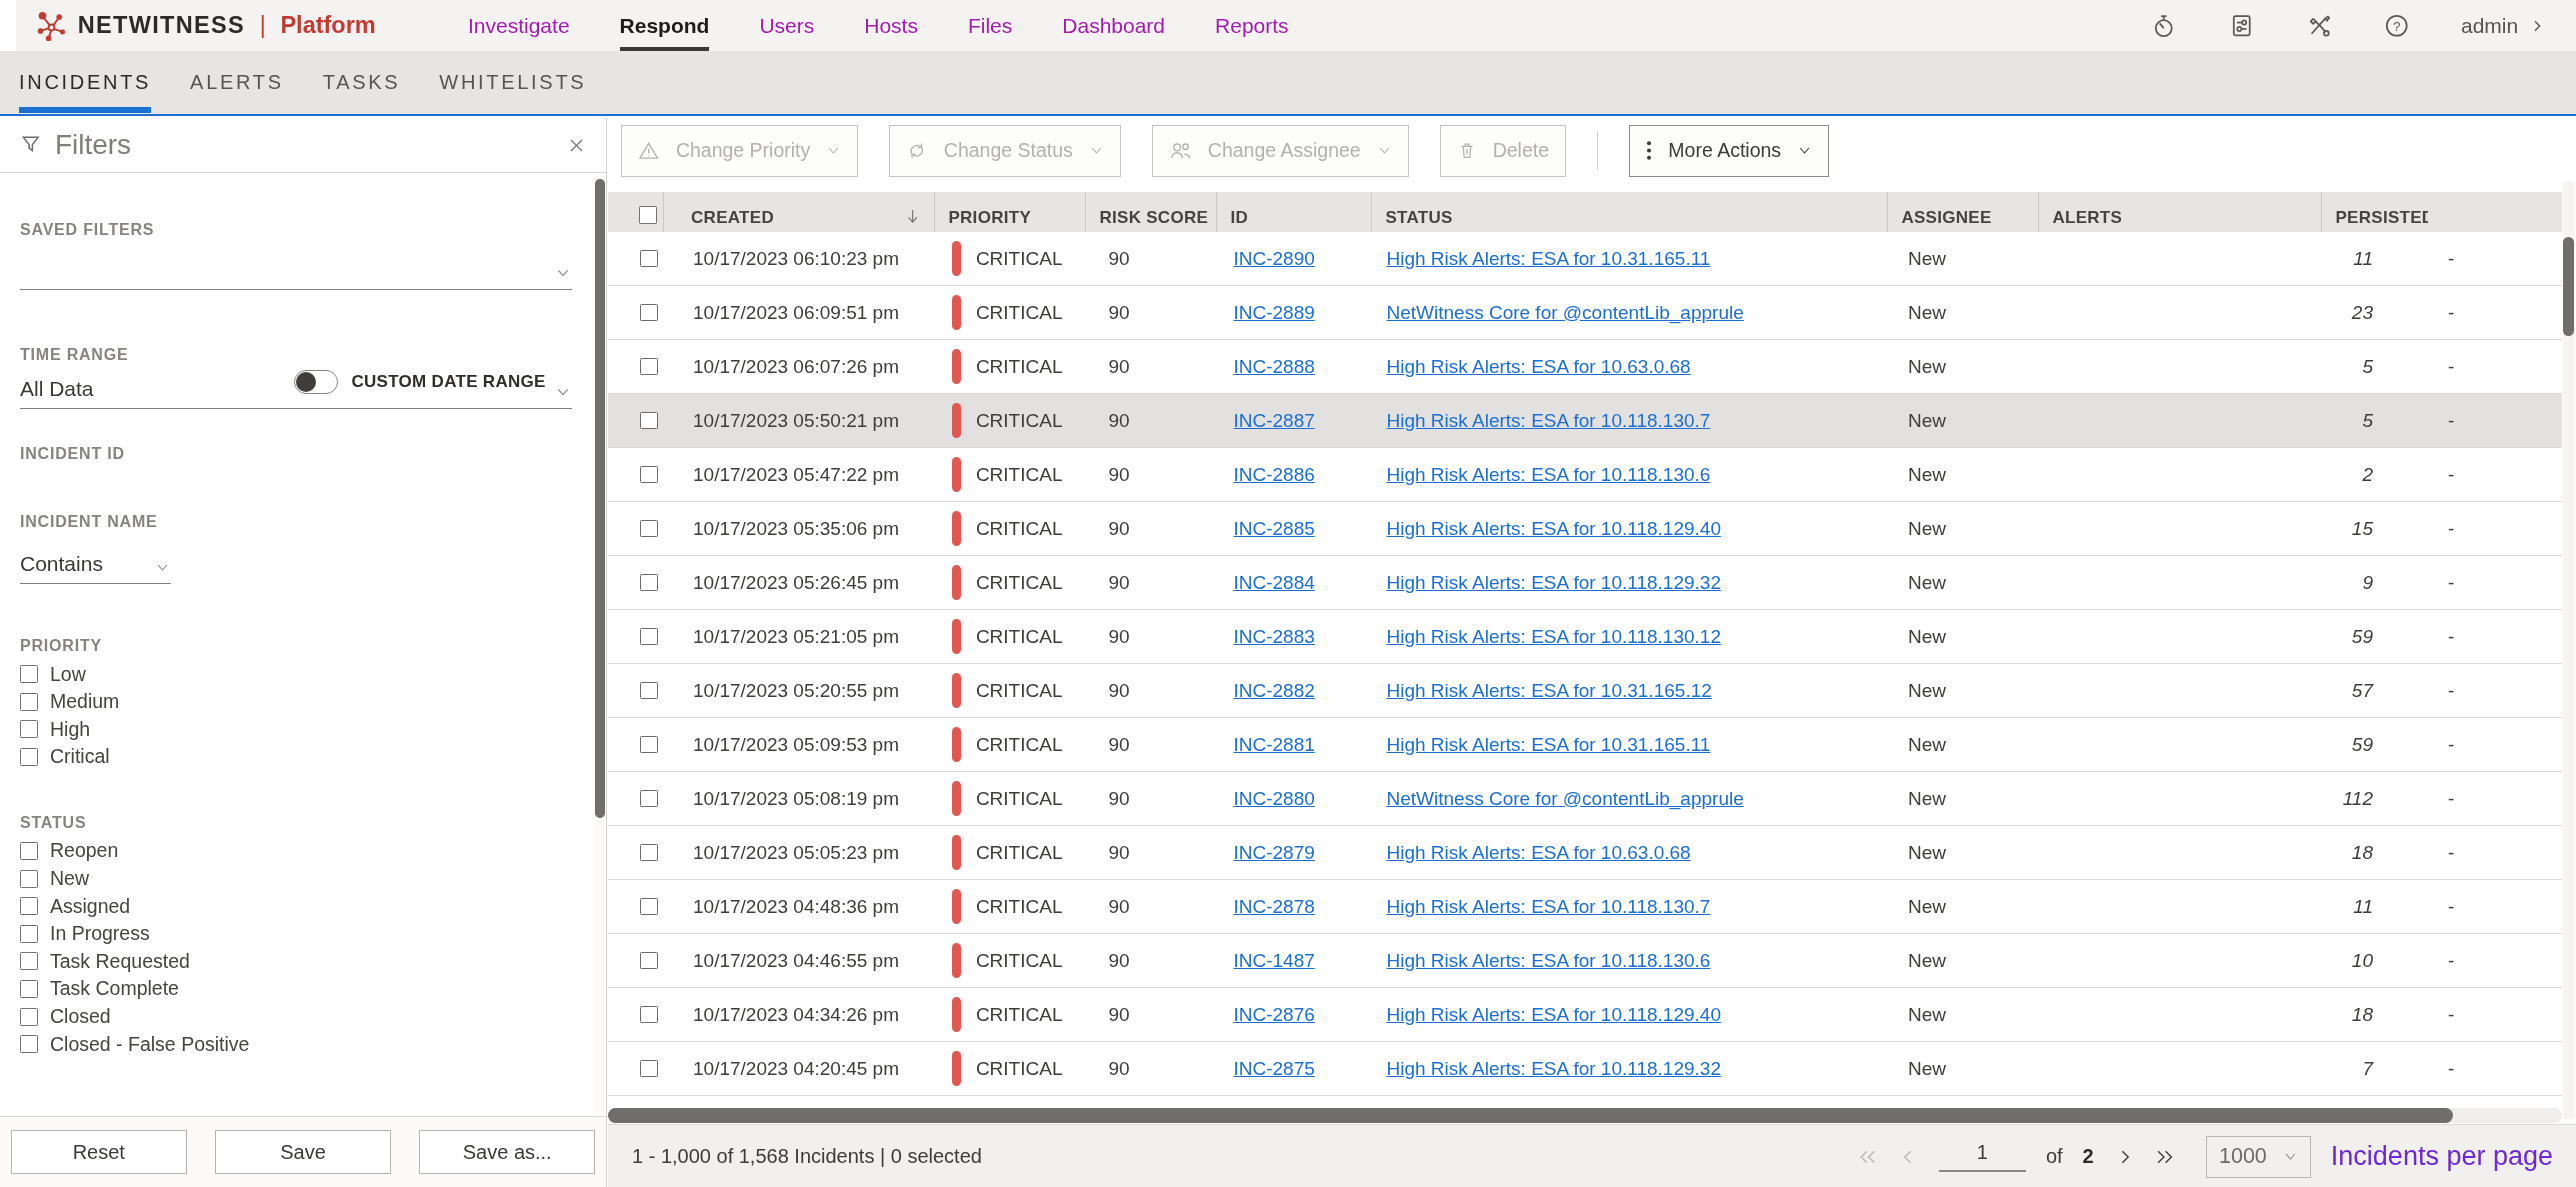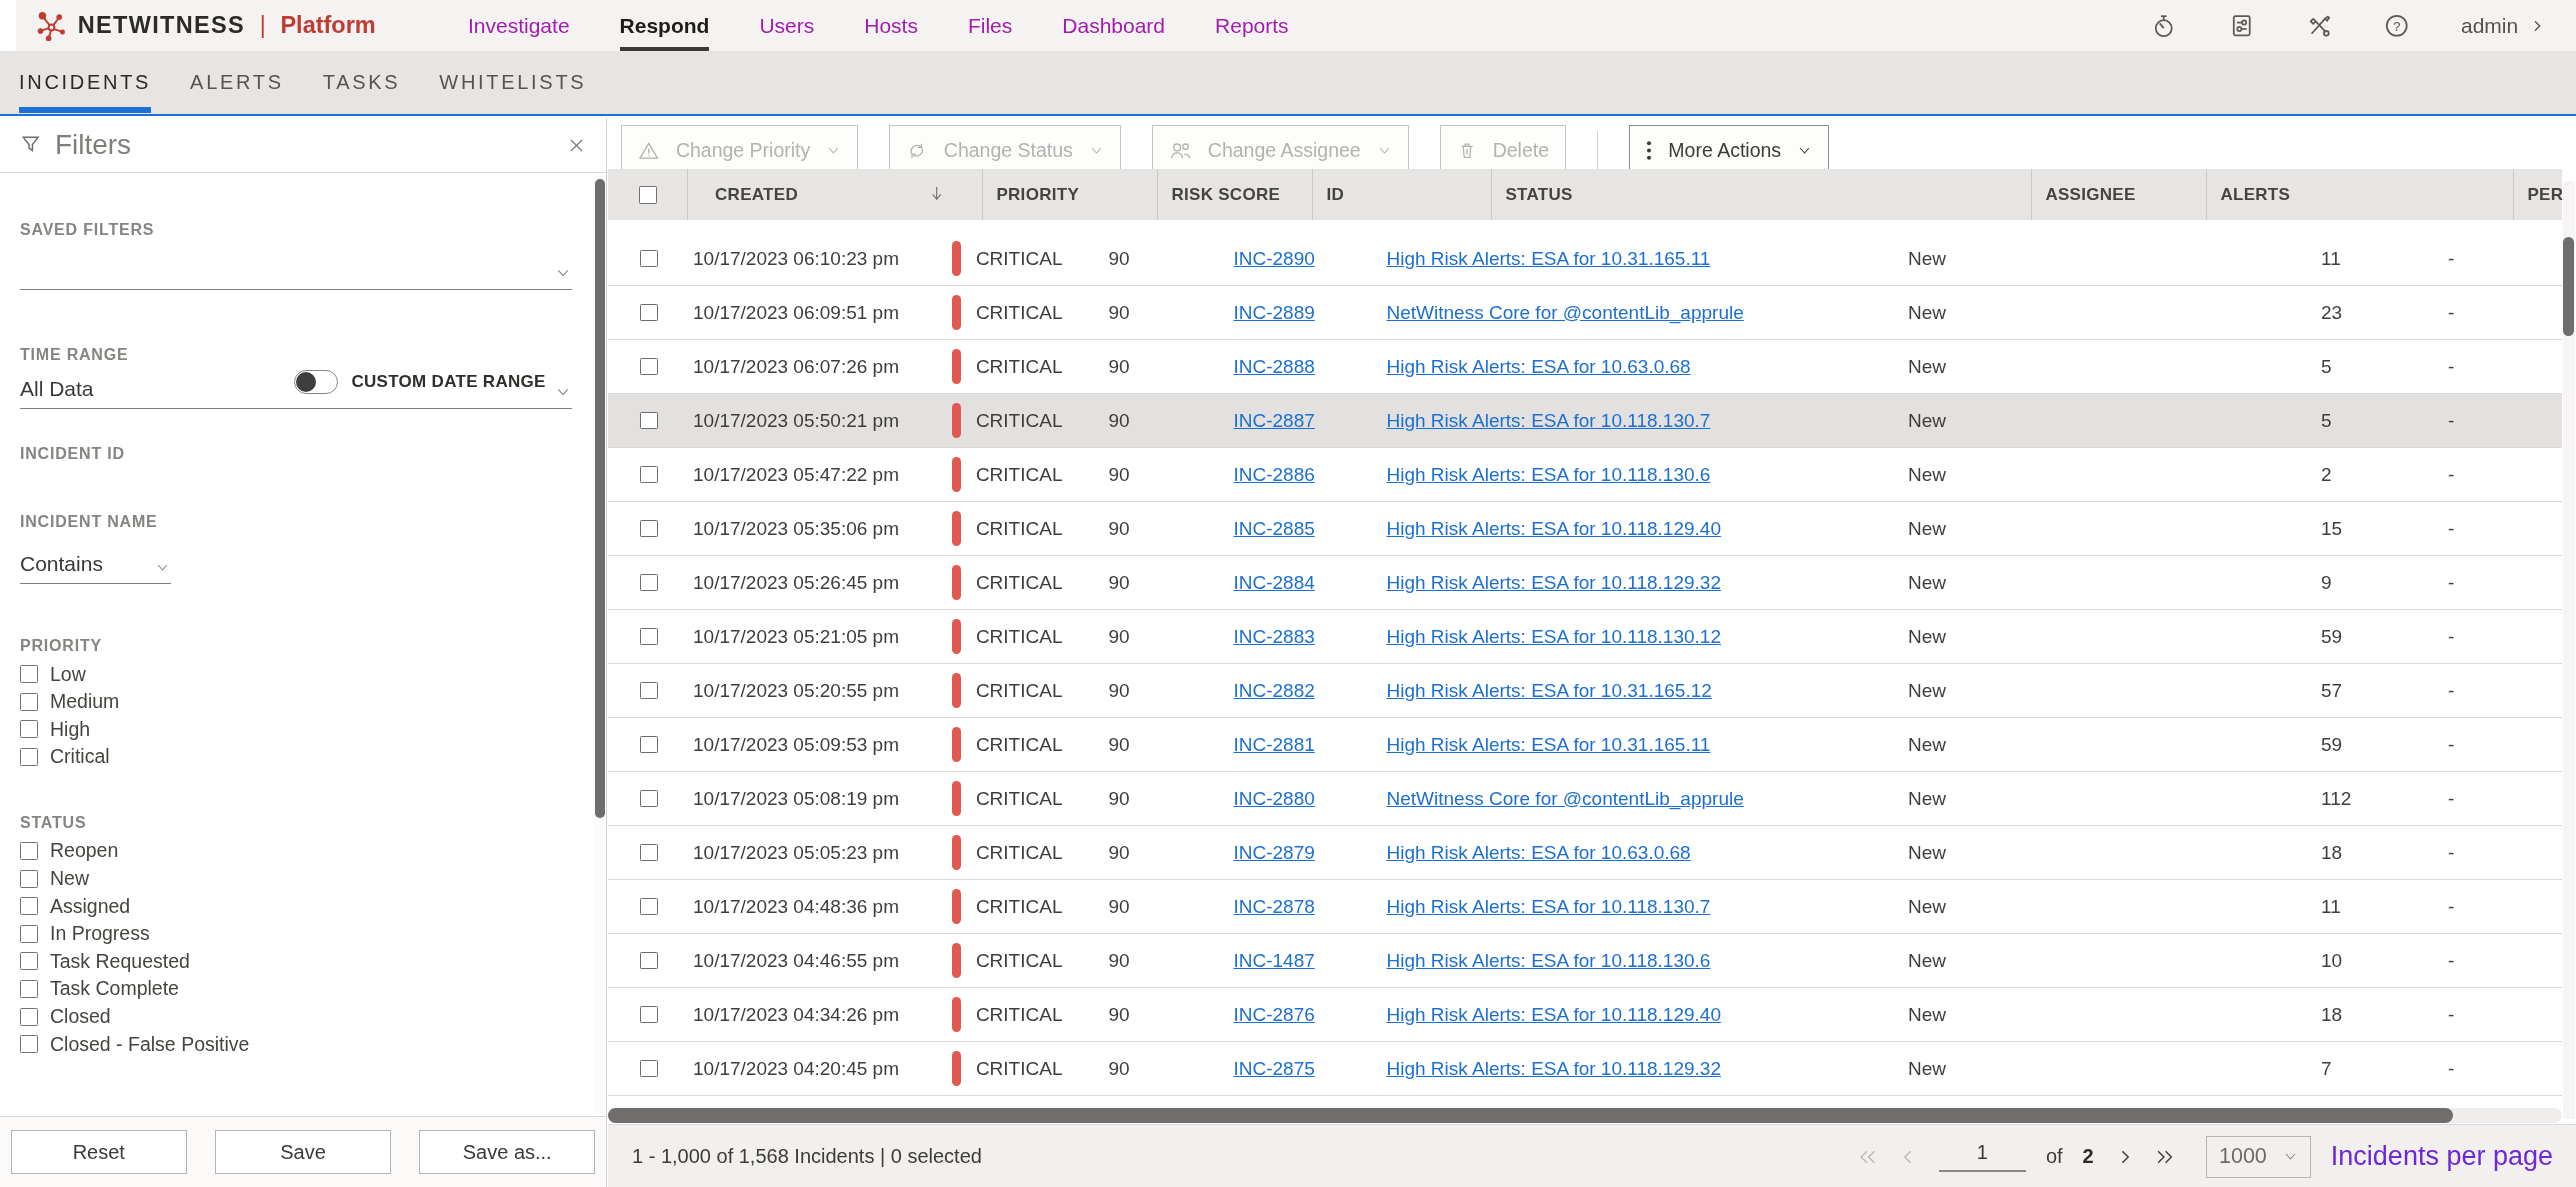--- a/index.html
+++ b/index.html
@@ -70,42 +70,42 @@
 
   
   .content { position: absolute; left: 608px; top: 118px; right: 0; bottom: 0; background: #ffffff; }
 
   .toolbar { position: absolute; top: 6.7px; left: 13.4px; display: flex; align-items: center; gap: 31px; }
   .tb-btn { height: 52px; border: 1.3px solid #c6c4c2; background: #fdfdfc; color: #b4b2b0; font-size: 19.5px; display: flex; align-items: center; gap: 16px; padding: 0 16px; cursor: pointer; white-space: nowrap; }
   .tb-btn.enabled { color: #3c3b39; border-color: #8e8c89; }
   .tb-sep { width: 1.3px; height: 39px; background: #d2d0ce; }
 
   .grid { display: grid; grid-template-columns: 55px 271px 151px 131px 155px 516px 151px 283px 107px 1fr; }
-  .grid-header { position: absolute; top: 51px; left: 0; width: 1954px; height: 51px; background: #e6e5e3; gap: 24px; }
+  .grid-header { position: absolute; top: 74px; left: 0; width: 1954px; height: 45px; background: #e6e5e3; }
   .gh-cell { position: relative; line-height: 51px; font-size: 17px; font-weight: 700; color: #454440; letter-spacing: 0.3px; padding-left: 13.4px; white-space: nowrap; overflow: hidden; cursor: pointer; }
   .gh-cell + .gh-cell { border-left: 1.3px solid #cbc9c7; }
   .gh-cell.col-created { padding-left: 27px; }
   .gh-check { padding-left: 31px; display: flex; align-items: center; }
   .sort-icon { position: absolute; right: 15px; top: 16px; color: #6b6a67; }
 
   .tbody { position: absolute; top: 114px; left: 0; width: 1954px; }
   .row { height: 54px; border-bottom: 1.3px solid #dad8d6; align-items: center; font-size: 19px; color: #3e3d3a; cursor: pointer; background: #fff; }
   .row.highlighted { background: #e2e1df; }
   .cell { white-space: nowrap; overflow: hidden; }
   .c-check { padding-left: 32px; display: flex; align-items: center; }
   .row .checkbox { width: 17.5px; height: 17.5px; border-color: #6e6c69; }
   .c-created { padding-left: 30px; }
   .c-priority { padding-left: 17.5px; display: flex; align-items: center; gap: 15px; }
   .pri-pill { width: 9.4px; height: 35px; border-radius: 4.7px; background: #e15850; }
   .c-risk { padding-left: 23.5px; }
   .c-id { padding-left: 17.5px; }
   .c-name { padding-left: 15.5px; }
   .c-status { padding-left: 21px; }
   .c-assignee { padding-left: 16px; }
-  .c-alerts { text-align: left; padding-right: 55px; }
+  .c-alerts { text-align: right; padding-right: 55px; font-style: italic; }
   .c-persisted { padding-left: 20px; }
   .link { color: #1b6fd3; text-decoration: underline; cursor: pointer; }
 
   .hscroll { position: absolute; top: 990px; left: 0; width: 1954px; height: 15px; background: #efeeec; border-radius: 7.4px; cursor: pointer; }
   .hscroll-thumb { width: 1845px; height: 15px; background: #6f6e6c; border-radius: 7.4px; }
   .vscroll { position: absolute; right: 1.3px; top: 63px; width: 12px; height: 938px; background: #f6f5f3; cursor: pointer; }
   .vscroll-thumb { position: absolute; left: 0.7px; top: 56px; width: 10.8px; height: 99px; background: #6f6e6c; border-radius: 5.4px; }
 
   .table-footer { position: absolute; left: 0; right: 0; bottom: 0; height: 63px; background: #f1f0ee; border-top: 1.3px solid #dbd9d7; }
   .tf-summary { position: absolute; left: 24px; top: 0; height: 63px; line-height: 63px; font-size: 20px; color: #3c3b38; }

